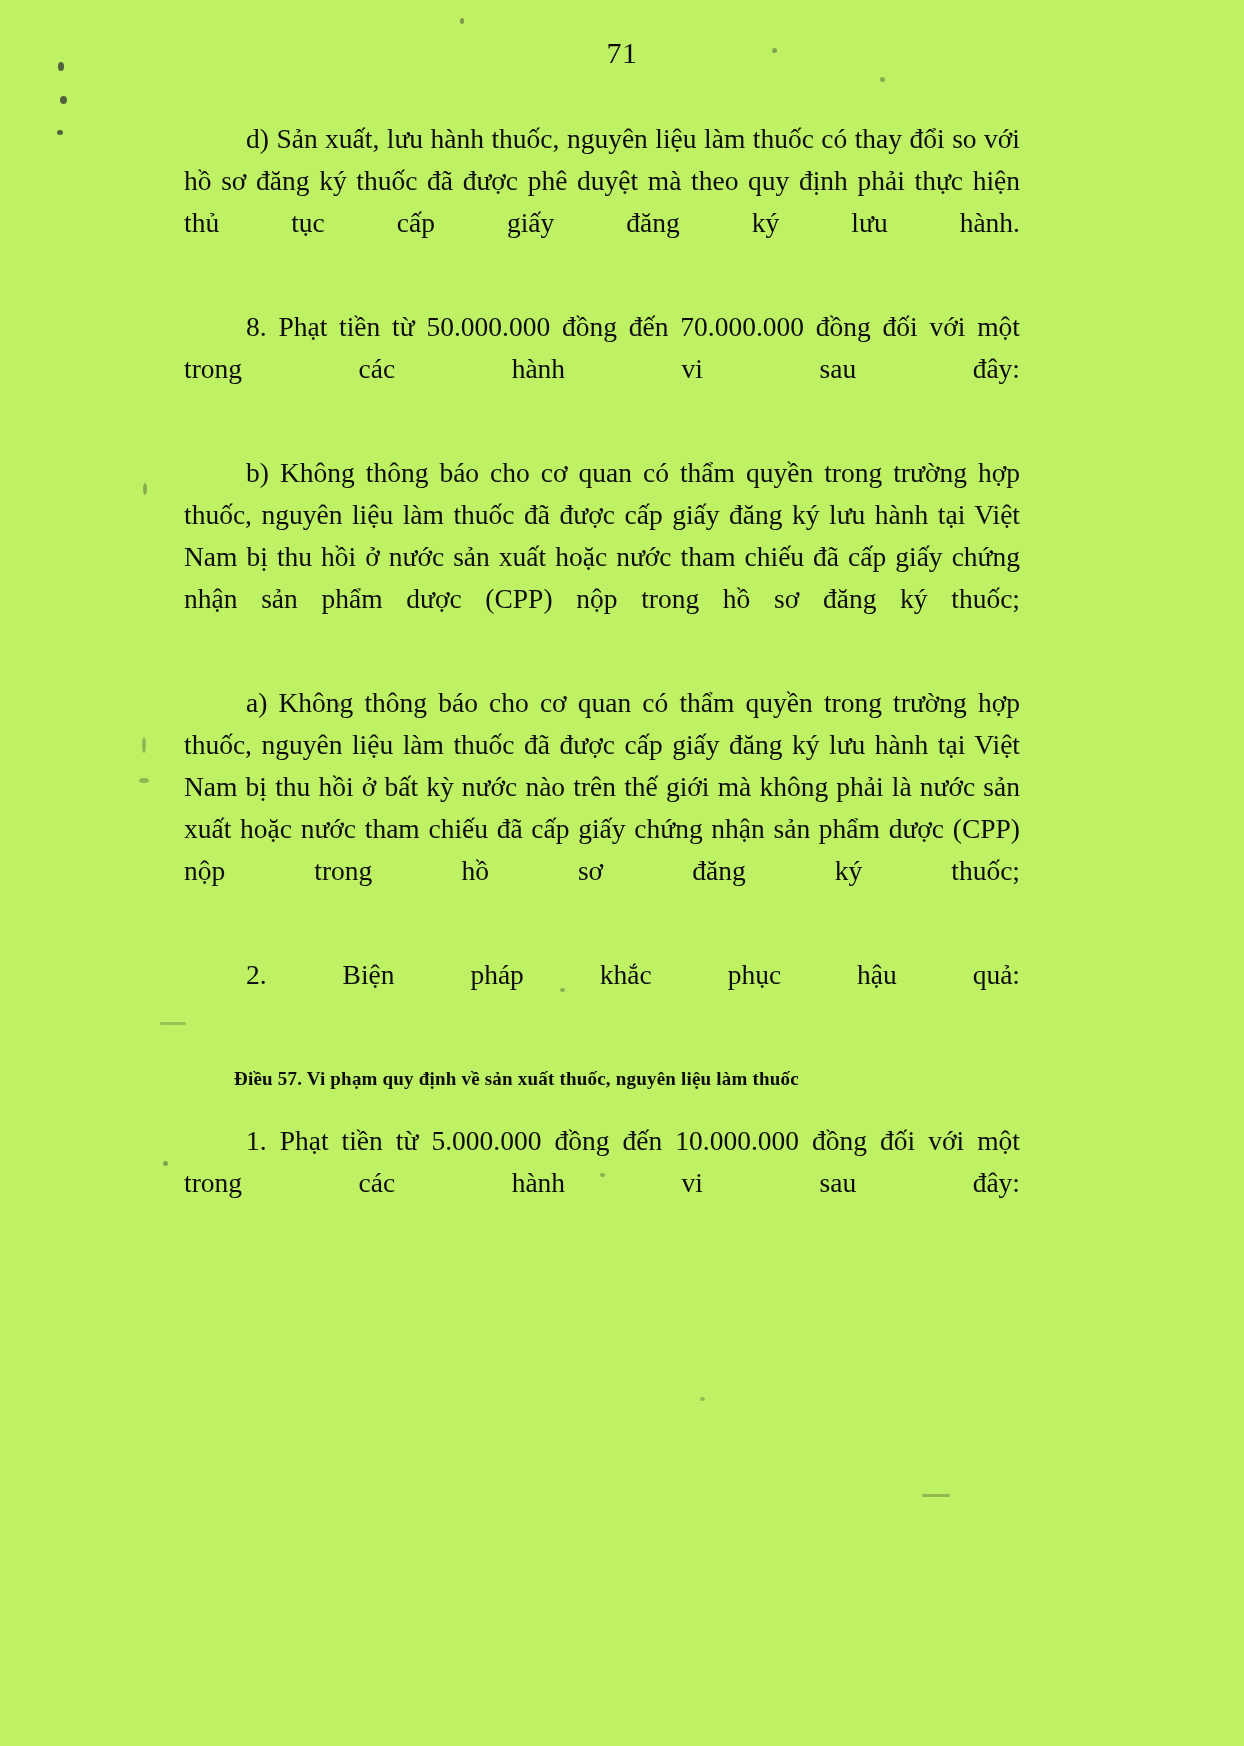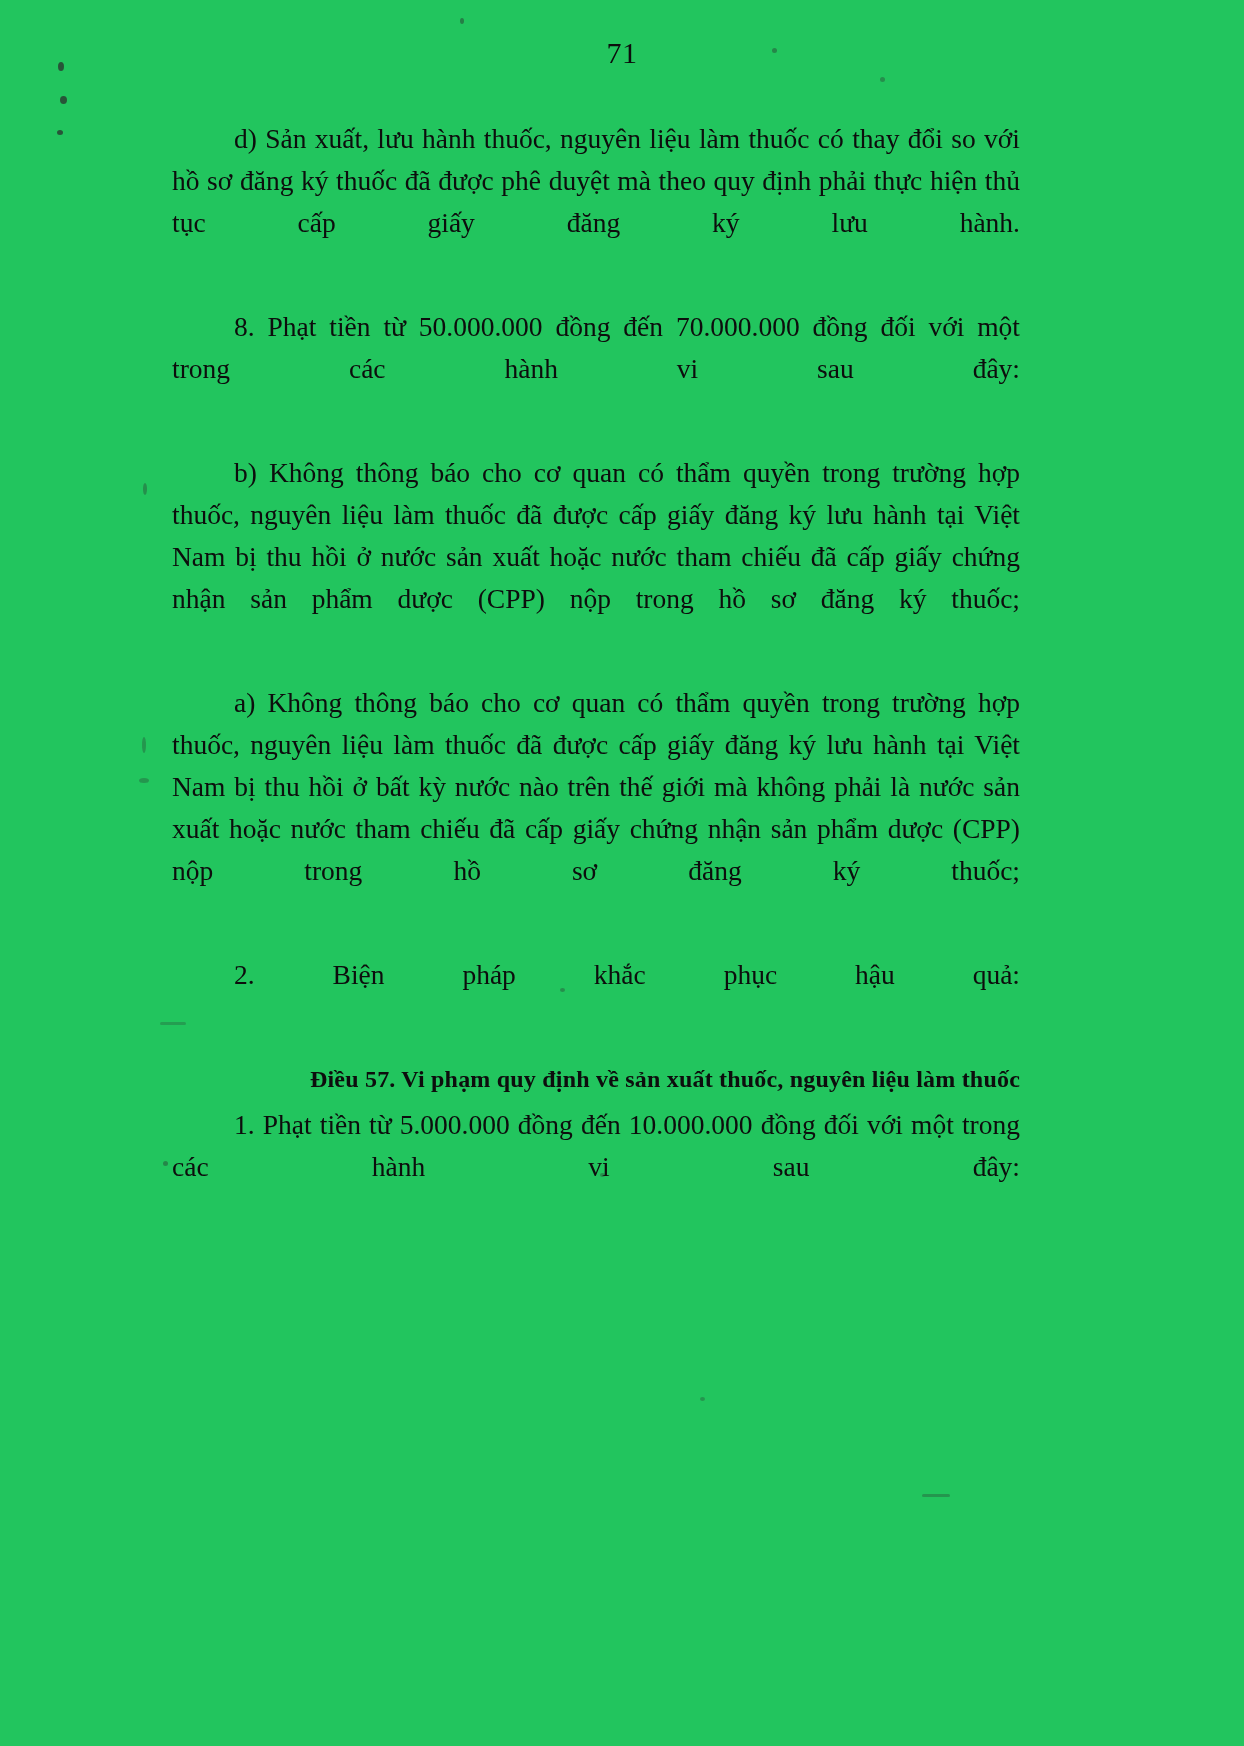--- a/index.html
+++ b/index.html
@@ -7,21 +7,21 @@
     margin: 0;
     padding: 0;
     background: #ffffff;
   }
 
   .page {
     position: relative;
     width: 1244px;
     height: 1746px;
     margin: 0 auto;
-    background: #22c55e;
+    background: #bef264;
     overflow: hidden;
     font-family: "Liberation Serif", "DejaVu Serif", serif;
     color: #0d0d0d;
   }
 
   
   .speck {
     position: absolute;
     background: #2a2a2a;
     border-radius: 50%;
@@ -57,37 +57,36 @@
 
   
   .body-column {
     position: absolute;
     left: 172px;
     top: 118px;
     width: 848px;
   }
 
   p.para {
-    margin: 0 0 20px 0;
+    margin: 0 0 20px 12px;
     font-size: 27.5px;
     line-height: 42px;
     text-align: justify;
     text-justify: inter-word;
     text-indent: 62px;
     word-spacing: .5px;
   }
 
   p.heading {
-    margin: 0 0 4px 0;
-    font-size: 24px;
+    margin: 0 0 20px 0;
+    font-size: 19px;
     line-height: 42px;
     font-weight: bold;
     text-indent: 62px;
     letter-spacing: .2px;
-    text-align: right;
   }
 
   
   p.para::after {
     content: "";
     display: inline-block;
     width: 100%;
   }
 </style>
 </head>

